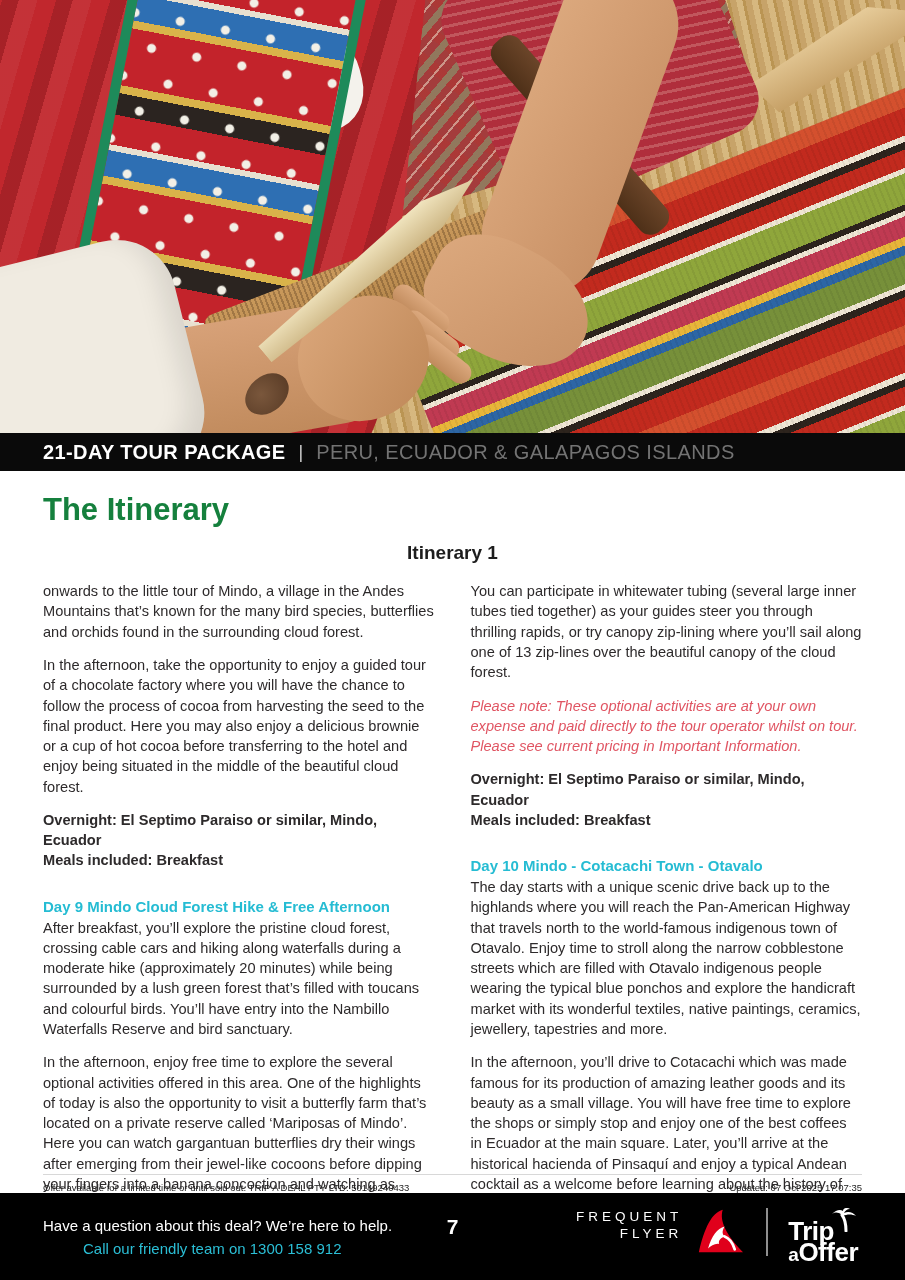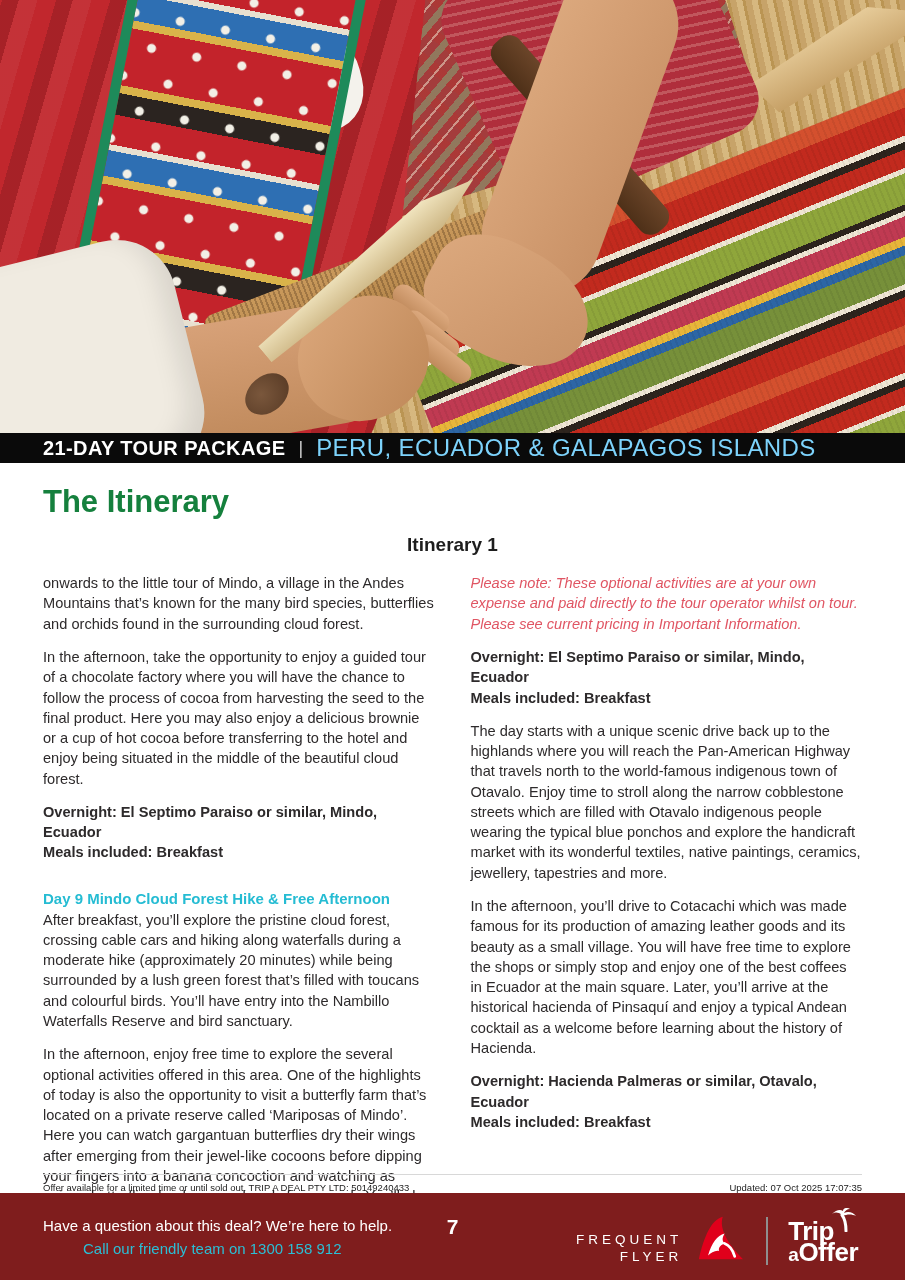--- a/index.html
+++ b/index.html
@@ -63,47 +63,47 @@
     background:linear-gradient(140deg,#DCA87C,#BE8757); }
   .shuttle{ left:233px; top:250px; width:272px; height:34px; transform:rotate(-40deg);
     background:linear-gradient(180deg,#F0E4BE,#CDB684);
     clip-path:polygon(0 20%, 80% 0, 100% 50%, 80% 100%, 0 80%); }
   .shuttle-butt{ left:243px; top:376px; width:48px; height:36px; transform:rotate(-40deg); border-radius:50%;
     background:radial-gradient(circle at 40% 40%, #7A573C, #553823); }
   .sleeve{ left:-42px; top:252px; width:234px; height:236px; transform:rotate(-14deg); border-radius:60px;
     background:#F0EBE1; box-shadow:inset -14px -12px 26px rgba(0,0,0,.10); }
 
   
-  .banner{ height:30px; background:#0A0A0A; display:flex; align-items:center; padding:0 43px; color:#fff; }
+  .banner{ height:38px; background:#0A0A0A; display:flex; align-items:center; padding:0 43px; color:#fff; }
   .banner-bold{ font-size:20px; font-weight:700; letter-spacing:.4px; }
   .banner-sep{ color:#cfcfcf; font-weight:300; margin:0 13px; font-size:18px; }
-  .banner-rest{ font-size:24px; font-weight:400; letter-spacing:.4px; color:#7dd3fc; }
+  .banner-rest{ font-size:20px; font-weight:400; letter-spacing:.4px; color:#737373; }
 
   
   .content{ padding:0 43px; }
   .page-title{ margin-top:22px; font-size:31px; line-height:1.1; font-weight:700; color:#15803d; }
   .subtitle{ margin-top:15px; font-size:19px; font-weight:700; color:#1d1d1d;text-align:center; }
   .cols{ display:flex; gap:36px; margin-top:17px; }
   .col{ flex:1; font-size:14.6px; line-height:1.39; color:#2D2A2B; }
   .col p{ margin:0 0 13px 0; }
   .bold-block{ font-weight:700; margin:0 0 13px 0; }
   .day-heading{ color:#25BCD3; font-weight:700; font-size:15px; margin-top:26px; }
   .note{ color:#E05563; font-style:italic; }
   .attached{ margin-top:0; }
 
   
   .fineprint{ position:absolute; left:43px; right:43px; bottom:87px; display:flex; justify-content:space-between;
     border-top:1px solid #d8d8d8; padding-top:7px; font-size:9.5px; color:#222; }
 
   
-  .footer{ position:absolute; left:0; right:0; bottom:0; height:87px; background:#7f1d1d; display:flex; align-items:center; padding:0 43px; }
+  .footer{ position:absolute; left:0; right:0; bottom:0; height:87px; background:#000000; display:flex; align-items:center; padding:0 43px; }
   .footer-left{ color:#fff; font-size:15px; line-height:23px; }
   .footer-phone{ color:#2BBFD6; cursor:pointer;margin-left:40px; }
   .page-num{ position:absolute; left:50%; top:22px; transform:translateX(-50%); color:#fff; font-size:21px; font-weight:700; }
-  .logos{ margin-left:auto; display:flex; align-items:flex-end; gap:12px; }
+  .logos{ margin-left:auto; display:flex; align-items:flex-start; gap:12px; }
   .ff-text{ text-align:right; color:#fff; font-size:13.5px; letter-spacing:4px; line-height:17px; font-weight:400; }
   .logo-divider{ width:2px; height:48px; background:#8f8f8f; margin:0 8px; }
   .td-logo{ color:#fff; font-weight:800; line-height:1; position:relative; padding-right:4px; }
   .td-row1{ display:flex; align-items:flex-end; font-size:26px; letter-spacing:-.5px; }
   .td-row1 svg{ margin-left:-2px; margin-bottom:8px; }
   .td-row2{ font-size:26px; letter-spacing:-.5px; margin-top:-5px; }
   .td-row2 .td-a{ font-size:19px; }
 </style>
 </head>
 <body>
@@ -150,25 +150,27 @@
         <div class="bold-block">
           <div>Overnight: El Septimo Paraiso or similar, Mindo, Ecuador</div>
           <div>Meals included: Breakfast</div>
         </div>
         <div class="day-heading">Day 9 Mindo Cloud Forest Hike &amp; Free Afternoon</div>
         <p class="attached">After breakfast, you’ll explore the pristine cloud forest, crossing cable cars and hiking along waterfalls during a moderate hike (approximately 20 minutes) while being surrounded by a lush green forest that’s filled with toucans and colourful birds. You’ll have entry into the Nambillo Waterfalls Reserve and bird sanctuary.</p>
         <p>In the afternoon, enjoy free time to explore the several optional activities offered in this area. One of the highlights of today is also the opportunity to visit a butterfly farm that’s located on a private reserve called ‘Mariposas of Mindo’. Here you can watch gargantuan butterflies dry their wings after emerging from their jewel-like cocoons before dipping your fingers into a banana concoction and watching as unique butterflies land on your hands for a snack. You’ll also have the opportunity to explore an orchid farm.</p>
       </div>
 
       <div class="col">
+        <p>You can participate in whitewater tubing (several large inner tubes tied together) as your guides steer you through thrilling rapids, or try canopy zip-lining where you’ll sail along one of 13 zip-lines over the beautiful canopy of the cloud forest.</p>
         <p class="note">Please note: These optional activities are at your own expense and paid directly to the tour operator whilst on tour. Please see current pricing in Important Information.</p>
         <div class="bold-block">
           <div>Overnight: El Septimo Paraiso or similar, Mindo, Ecuador</div>
           <div>Meals included: Breakfast</div>
         </div>
+        <div class="day-heading">Day 10 Mindo - Cotacachi Town - Otavalo</div>
         <p class="attached">The day starts with a unique scenic drive back up to the highlands where you will reach the Pan-American Highway that travels north to the world-famous indigenous town of Otavalo. Enjoy time to stroll along the narrow cobblestone streets which are filled with Otavalo indigenous people wearing the typical blue ponchos and explore the handicraft market with its wonderful textiles, native paintings, ceramics, jewellery, tapestries and more.</p>
         <p>In the afternoon, you’ll drive to Cotacachi which was made famous for its production of amazing leather goods and its beauty as a small village. You will have free time to explore the shops or simply stop and enjoy one of the best coffees in Ecuador at the main square. Later, you’ll arrive at the historical hacienda of Pinsaquí and enjoy a typical Andean cocktail as a welcome before learning about the history of Hacienda.</p>
         <div class="bold-block">
           <div>Overnight: Hacienda Palmeras or similar, Otavalo, Ecuador</div>
           <div>Meals included: Breakfast</div>
         </div>
       </div>
     </div>
   </div>
 

